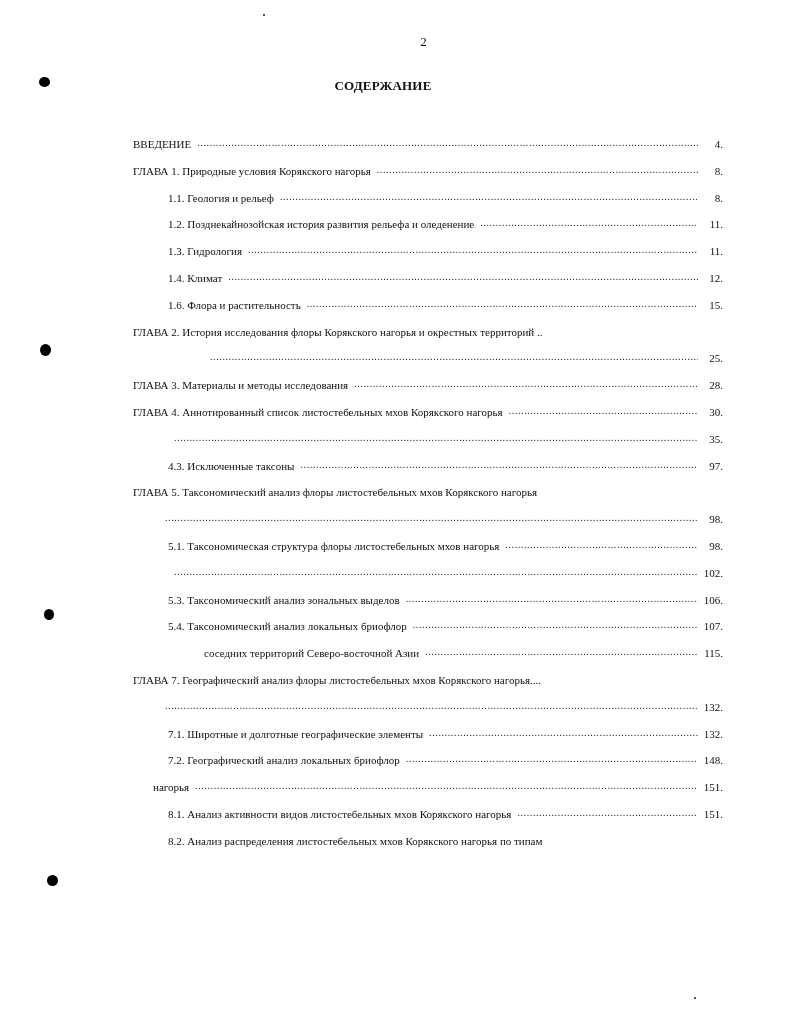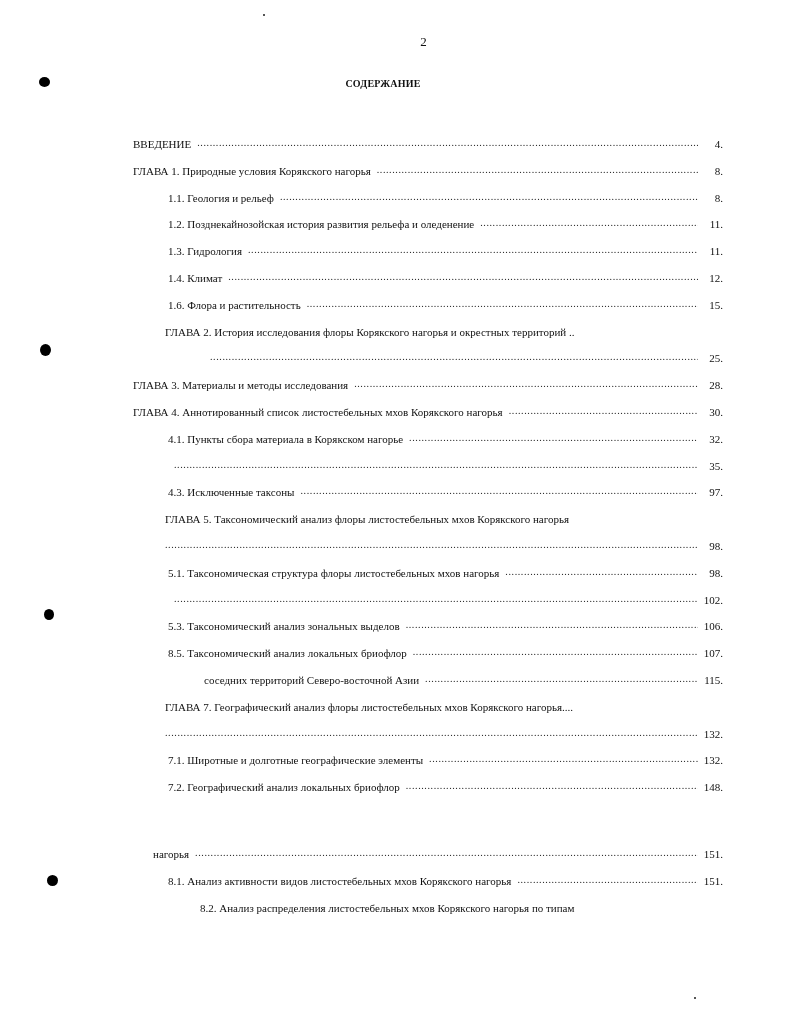--- a/index.html
+++ b/index.html
@@ -24,21 +24,21 @@
       font-size: 13px;
       padding-left: 48px;
       box-sizing: border-box;
     }
     .toc-title {
       position: absolute;
       top: 78px;
       left: 0;
       width: 710px;
       text-align: center;
-      font-size: 10px;
+      font-size: 13px;
       font-weight: bold;
       padding-left: 56px;
       box-sizing: border-box;
       letter-spacing: 0.2px;
     }
     .toc {
       position: absolute;
       top: 131px;
       left: 133px;
       width: 590px;
@@ -46,21 +46,21 @@
     .row {
       height: 26.8px;
       line-height: 26.8px;
       font-size: 11px;
       display: flex;
       align-items: center;
       white-space: nowrap;
     }
     .row.indent1 { padding-left: 35px; }
     .row.indent-cont { padding-left: 71px; }
-    .row.indent-cont2 { padding-left: 20px; margin-top: 40px; }
+    .row.indent-cont2 { padding-left: 20px; }
     .row.cont { padding-left: 26px; }
     .label {
       flex: 0 0 auto;
     }
     .leader {
       flex: 1 1 auto;
       overflow: hidden;
       margin: 0 5px 0 6px;
       font-size: 10px;
       letter-spacing: 0.6px;
@@ -69,21 +69,21 @@
       top: -1px;
     }
     .leader::before {
       content: "..........................................................................................................................................................................................................................................................";
     }
     .pg {
       flex: 0 0 auto;
       text-align: right;
       min-width: 20px;
     }
-    .row.no-leader .label { flex: 1 1 auto; margin-left: 32px; }
+    .row.no-leader .label { flex: 1 1 auto; }
     .punch {
       position: absolute;
       background: #000;
       border-radius: 50%;
     }
     .speck {
       position: absolute;
       background: #555;
       width: 2px;
       height: 2px;
@@ -154,25 +154,20 @@
     <span class="leader"></span>
     <span class="pg">28.</span>
   </div>
 
   <div class="row">
     <span class="label">ГЛАВА 4. Аннотированный список листостебельных мхов Корякского нагорья</span>
     <span class="leader"></span>
     <span class="pg">30.</span>
   </div>
 
-  <div class="row indent1">
-    <span class="label">4.1. Пункты сбора материала в Корякском нагорье</span>
-    <span class="leader"></span>
-    <span class="pg">32.</span>
-  </div>
 
   <div class="row indent1">
     <span class="leader"></span>
     <span class="pg">35.</span>
   </div>
 
   <div class="row indent1">
     <span class="label">4.3. Исключенные таксоны</span>
     <span class="leader"></span>
     <span class="pg">97.</span>
@@ -198,21 +193,21 @@
     <span class="pg">102.</span>
   </div>
 
   <div class="row indent1">
     <span class="label">5.3. Таксономический анализ зональных выделов</span>
     <span class="leader"></span>
     <span class="pg">106.</span>
   </div>
 
   <div class="row indent1">
-    <span class="label">8.5. Таксономический анализ локальных бриофлор</span>
+    <span class="label">5.4. Таксономический анализ локальных бриофлор</span>
     <span class="leader"></span>
     <span class="pg">107.</span>
   </div>
 
   <div class="row indent-cont">
     <span class="label">соседних территорий Северо-восточной Азии</span>
     <span class="leader"></span>
     <span class="pg">115.</span>
   </div>
 

